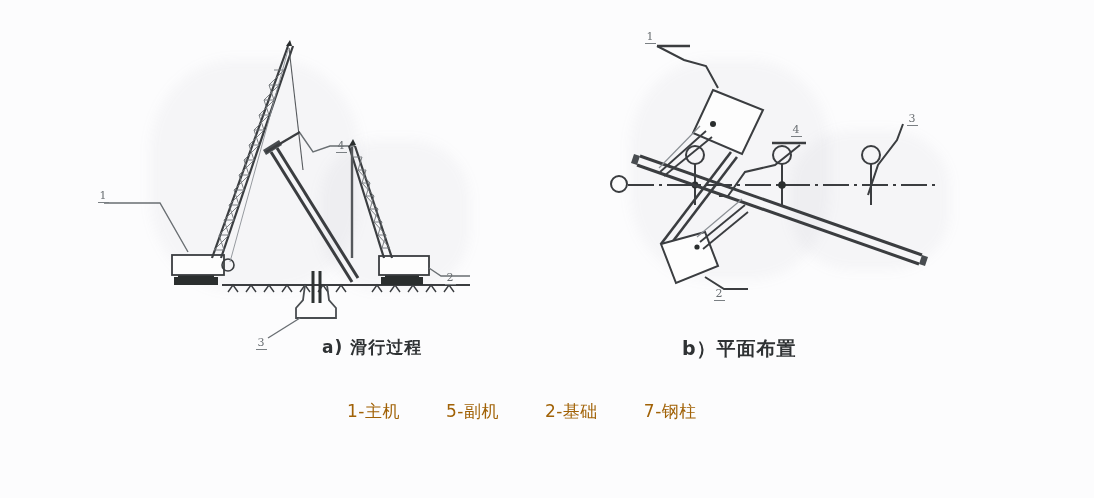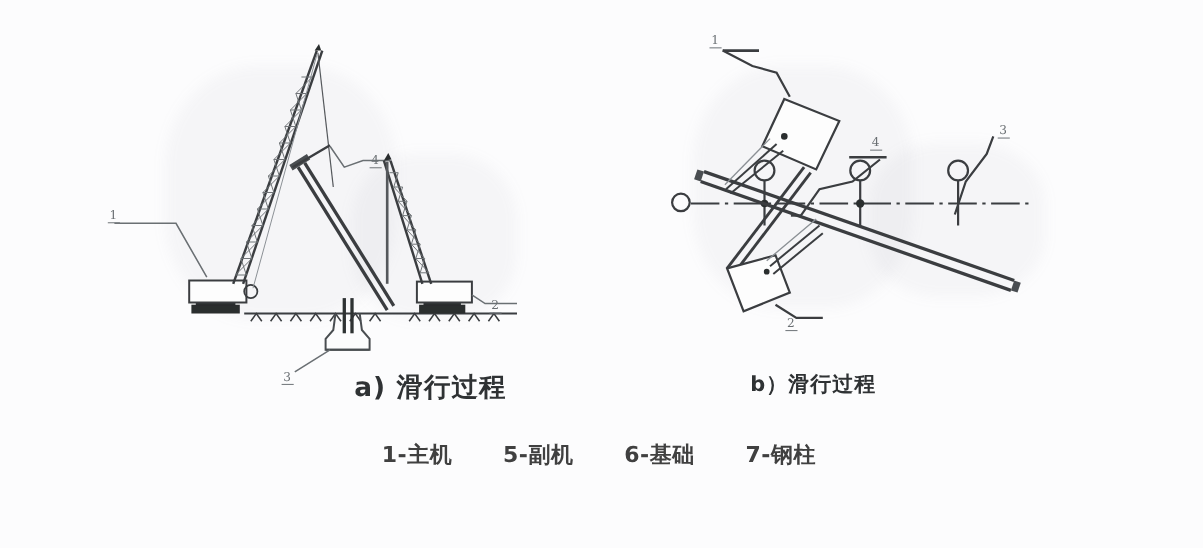--- a/index.html
+++ b/index.html
@@ -29,42 +29,42 @@
   .cap {
     position: absolute;
     font-family: "DejaVu Sans", "Liberation Sans", sans-serif;
     color: #2f3234;
     white-space: nowrap;
     letter-spacing: 1px;
   }
   .cap-a {
     left: 322px;
     top: 336px;
-    font-size: 24px;
+    font-size: 17px;
     font-weight: 600;
   }
   .cap-b {
     left: 682px;
     top: 336px;
     font-size: 19px;
     font-weight: 600;
   }
   .legend-row {
     position: absolute;
     left: 347px;
     top: 400px;
     display: flex;
     gap: 46px;
     align-items: baseline;
   }
   .legend-item {
     font-family: "DejaVu Sans", "Liberation Sans", sans-serif;
-    font-size: 20px;
-    font-weight: 700;
-    color: #404040;
+    font-size: 17px;
+    font-weight: 400;
+    color: #a16207;
     white-space: nowrap;
     letter-spacing: 0.5px;
   }
   
   .callout {
     position: absolute;
     font-family: "DejaVu Serif", "Liberation Serif", serif;
     font-size: 11px;
     color: #6a6f73;
     text-align: center;
@@ -321,22 +321,22 @@
   <div class="callout" style="left:334px; top:140px;">4</div>
   <div class="callout" style="left:443px; top:272px;">2</div>
   <div class="callout" style="left:254px; top:337px;">3</div>
 
   <div class="callout" style="left:643px; top:31px;">1</div>
   <div class="callout" style="left:789px; top:124px;">4</div>
   <div class="callout" style="left:905px; top:113px;">3</div>
   <div class="callout" style="left:712px; top:288px;">2</div>
 
   <div class="cap cap-a">a) 滑行过程</div>
-  <div class="cap cap-b">b）滑行过程</div>
+  <div class="cap cap-b">b）平面布置</div>
 
   <div class="legend-row">
     <span class="legend-item">1-主机</span>
     <span class="legend-item">5-副机</span>
-    <span class="legend-item">6-基础</span>
+    <span class="legend-item">2-基础</span>
     <span class="legend-item">7-钢柱</span>
   </div>
 
 </div>
 
 </body></html>

